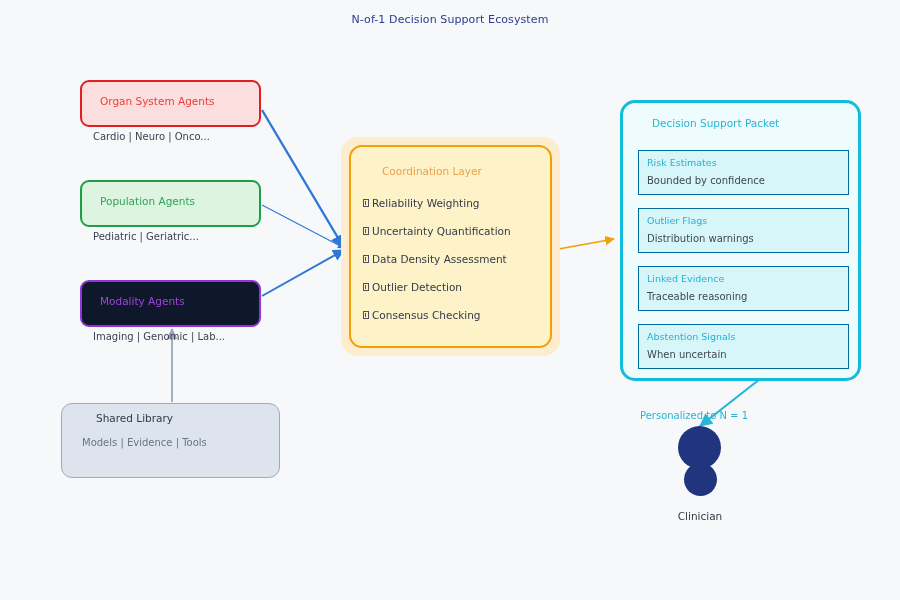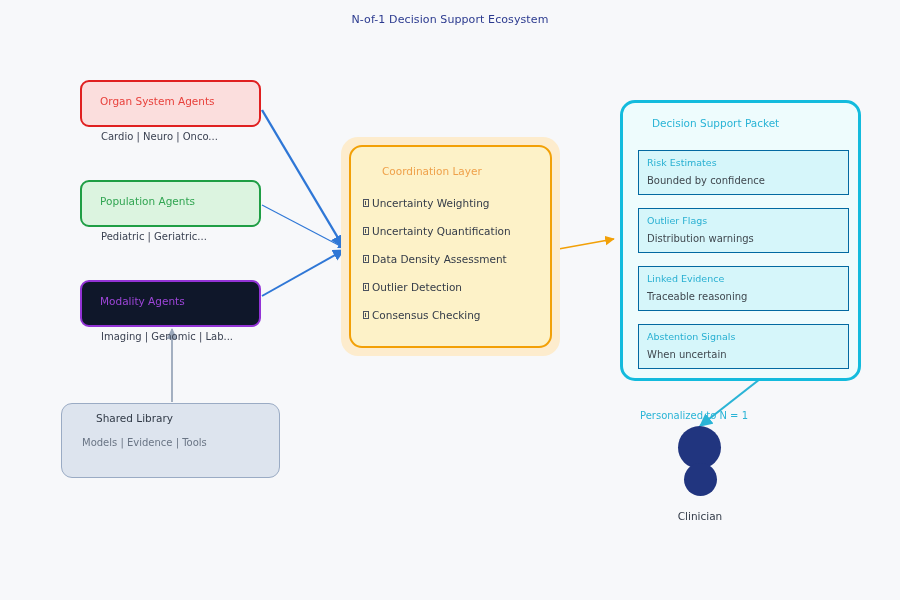--- a/index.html
+++ b/index.html
@@ -54,21 +54,20 @@
     left: 18px;
     top: 13px;
     font-size: 10.5px;
   }
   .agent-caption {
     position: absolute;
     left: 93px;
     font-size: 10px;
     color: #3b4252;
     white-space: nowrap;
-    margin-left: 8px;
   }
 
   #box-organ { top: 80px; border-color: #e02020; background: #fbdedd; }
   #box-organ .agent-label { color: #e8413c; }
   #cap-organ { top: 131px; }
 
   #box-population { top: 180px; border-color: #1f9e45; background: #dcf4e0; }
   #box-population .agent-label { color: #31a552; }
   #cap-population { top: 231px; }
 
@@ -304,21 +303,21 @@
     <div class="shared-title">Shared Library</div>
     <div class="shared-sub">Models | Evidence | Tools</div>
   </div>
 
   <div id="coord-glow"></div>
   <div id="box-coord">
     <div class="coord-title">Coordination Layer</div>
 
     <div class="coord-item" style="top:50px">
       <span class="tofu"></span>
-      <span>Uncertainty Weighting</span>
+      <span>Reliability Weighting</span>
     </div>
     <div class="coord-item" style="top:78px">
       <span class="tofu"></span>
       <span>Uncertainty Quantification</span>
     </div>
     <div class="coord-item" style="top:106px">
       <span class="tofu"></span>
       <span>Data Density Assessment</span>
     </div>
     <div class="coord-item" style="top:134px">

